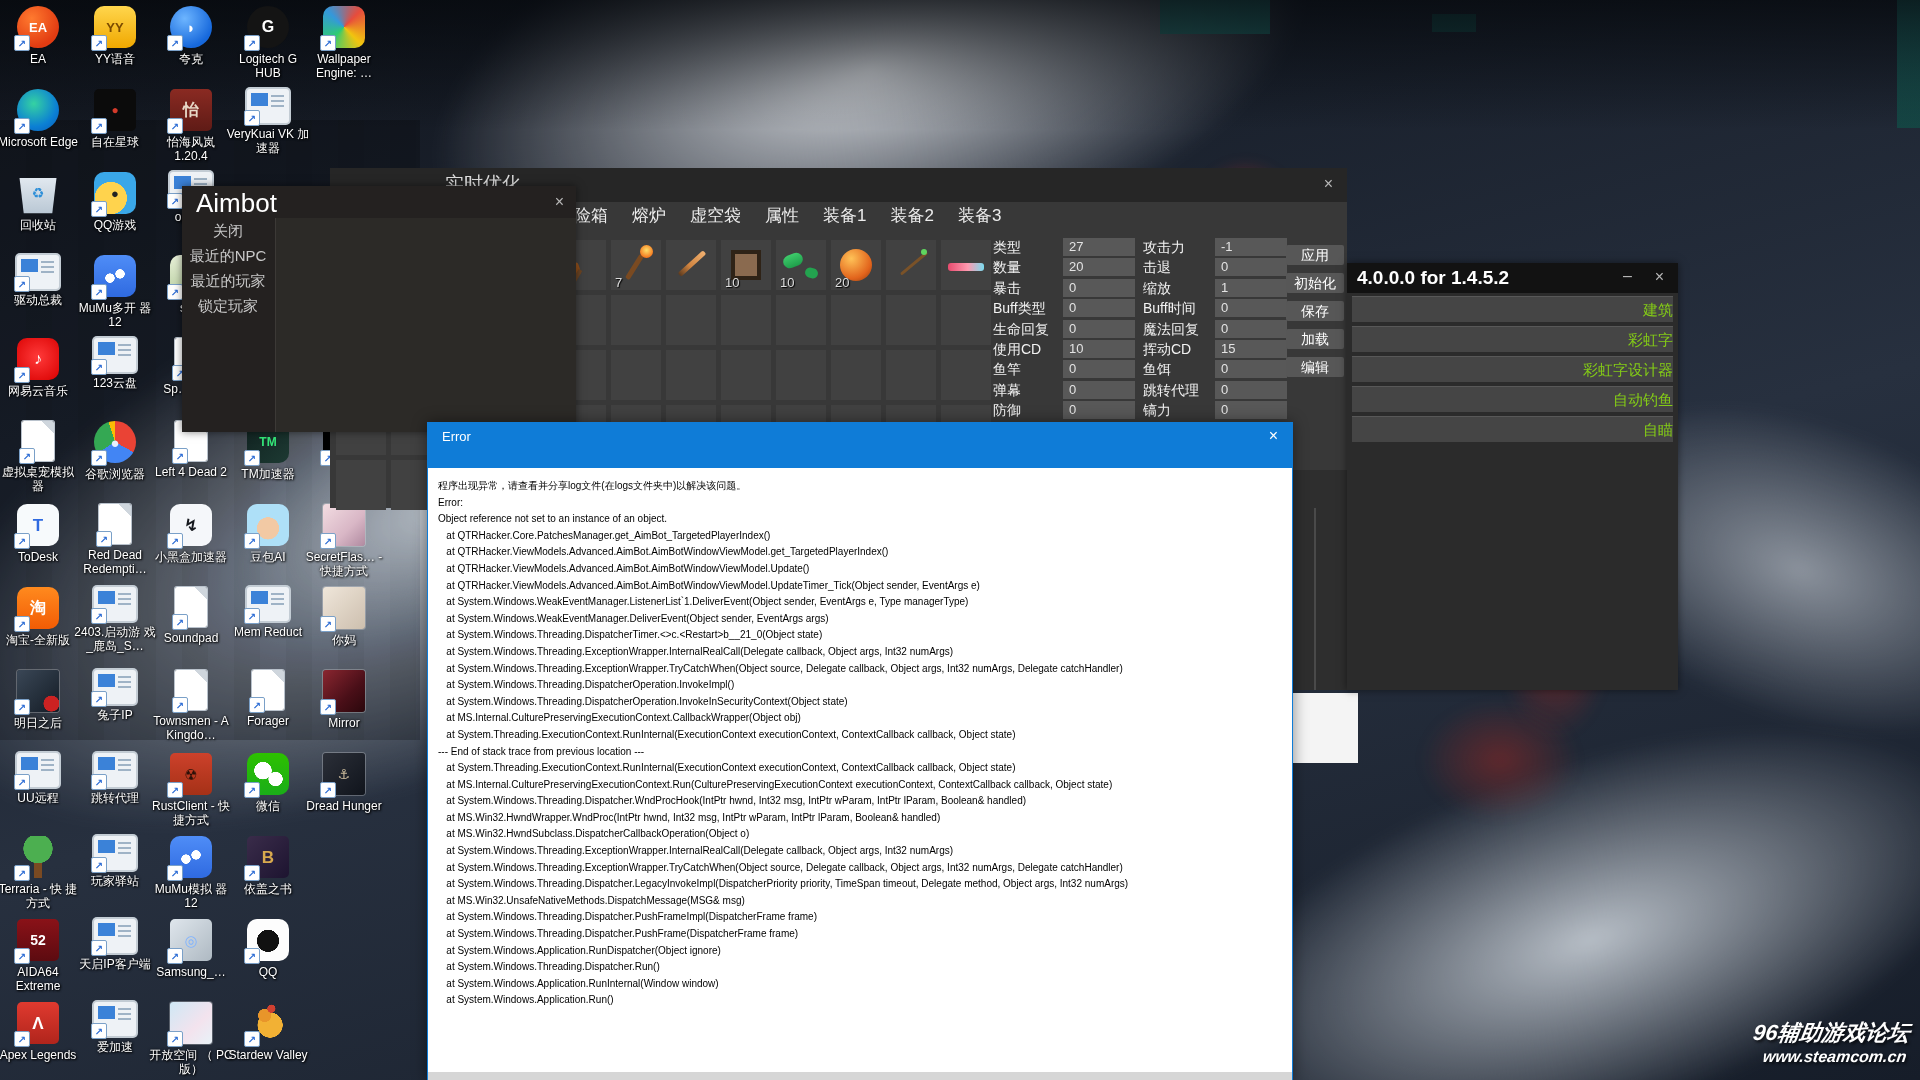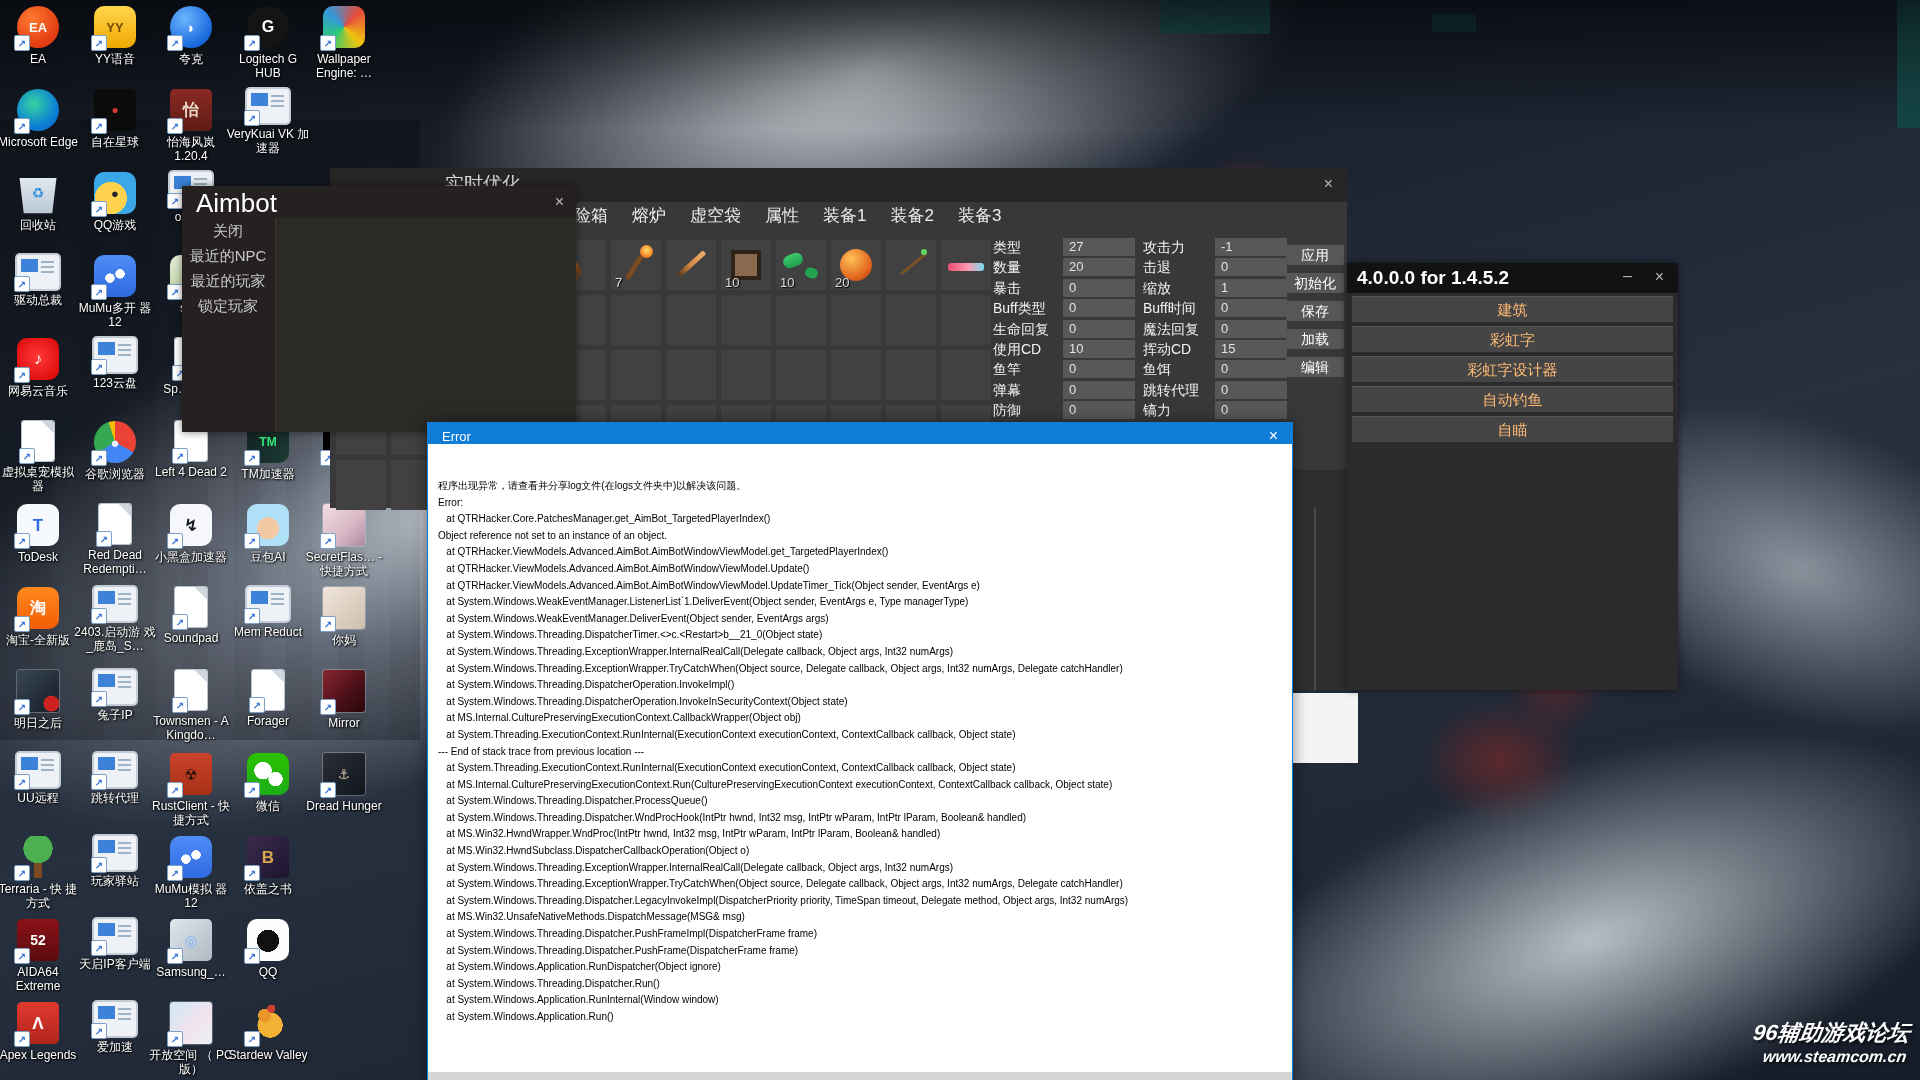--- a/index.html
+++ b/index.html
@@ -61,30 +61,30 @@
   #aimbot .atitle{position:absolute;left:14px;top:2px;font-size:26px;color:#fff;}
   #aimbot .amain{position:absolute;left:93px;top:32px;right:0;bottom:0;background:#2c2a27;border-left:1px solid #3c3936;}
   #aimbot .amenu{position:absolute;left:0;top:32px;width:92px;}
   #aimbot .am-item{height:25px;line-height:25px;text-align:center;color:#c9c9c9;font-size:15px;cursor:pointer;white-space:nowrap;}
   
   #tool{position:absolute;left:1347px;top:263px;width:331px;height:427px;background:#2b2b2b;z-index:3;box-shadow:0 0 8px rgba(0,0,0,.5);}
   #tool .ttitlebar{position:absolute;left:0;top:0;right:0;height:30px;background:#121212;}
   #tool .ttitle{position:absolute;left:10px;top:4px;font-size:19px;font-weight:bold;color:#fff;}
   #tool .tmin{position:absolute;right:46px;top:4px;color:#bbb;font-size:16px;}
   #tool .tbtns{position:absolute;left:5px;top:33px;right:5px;}
-  #tool .tbtn{height:25px;margin-bottom:4px;background:#454545;border-top:1px solid #585858;color:#fdba74;
-    font-size:15px;line-height:25px;text-align:center;cursor:pointer;}
+  #tool .tbtn{height:25px;margin-bottom:4px;background:#454545;border-top:1px solid #585858;color:#84cc16;
+    font-size:15px;line-height:25px;text-align:right;cursor:pointer;}
   
   #darkfrag{position:absolute;left:1291px;top:470px;width:56px;height:220px;background:#2e2e2e;z-index:2;}
   #darkfrag .vline{position:absolute;left:23px;top:38px;width:2px;bottom:0;background:#4a4a4a;}
   #whitefrag{position:absolute;left:1291px;top:693px;width:67px;height:70px;background:#f4f4f4;z-index:2;}
   
   #error{position:absolute;left:427px;top:422px;width:864px;height:658px;background:#fff;z-index:5;
     border-left:1px solid #0f7cd7;border-right:1px solid #0f7cd7;box-shadow:0 0 14px rgba(0,0,0,.45);}
-  #error .ebar{position:absolute;left:0;top:0;right:0;height:22px;background:#0f7cd7;}
+  #error .ebar{position:absolute;left:0;top:0;right:0;height:46px;background:#0f7cd7;}
   #error .ettl{position:absolute;left:14px;top:7px;color:#fff;font-size:13px;}
   #error .ebody{position:absolute;left:0;top:30px;right:0;bottom:8px;padding:26px 8px 0 10px;overflow:hidden;}
   .eline{white-space:pre;font-size:10px;line-height:16.6px;color:#000;}
   #error .estrip{position:absolute;left:0;bottom:0;right:0;height:8px;background:#d6d6d6;}
   
   #wm{position:absolute;right:12px;top:1018px;text-align:right;z-index:1;transform:skewX(-8deg);}
   #wm .wm1{font-size:22px;font-weight:bold;font-style:italic;color:#fff;text-shadow:2px 2px 3px rgba(0,0,0,.7);}
   #wm .wm2{font-size:16px;font-weight:bold;font-style:italic;color:#fff;text-shadow:2px 2px 3px rgba(0,0,0,.7);}
 </style>
 </head>
@@ -667,38 +667,37 @@
   </div>
 
   <div id="error">
     <div class="ebar">
       <div class="ettl">Error</div>
       <div class="xbtn" style="right:14px;top:6px;color:#fff;">×</div>
     </div>
     <div class="ebody">
         <div class="eline">程序出现异常，请查看并分享log文件(在logs文件夹中)以解决该问题。</div>
         <div class="eline">Error:</div>
+        <div class="eline">Object reference not set to an instance of an object.</div>
         <div class="eline">   at QTRHacker.Core.PatchesManager.get_AimBot_TargetedPlayerIndex()</div>
-        <div class="eline">Object reference not set to an instance of an object.</div>
         <div class="eline">   at QTRHacker.ViewModels.Advanced.AimBot.AimBotWindowViewModel.get_TargetedPlayerIndex()</div>
         <div class="eline">   at QTRHacker.ViewModels.Advanced.AimBot.AimBotWindowViewModel.Update()</div>
         <div class="eline">   at QTRHacker.ViewModels.Advanced.AimBot.AimBotWindowViewModel.UpdateTimer_Tick(Object sender, EventArgs e)</div>
         <div class="eline">   at System.Windows.WeakEventManager.ListenerList`1.DeliverEvent(Object sender, EventArgs e, Type managerType)</div>
         <div class="eline">   at System.Windows.WeakEventManager.DeliverEvent(Object sender, EventArgs args)</div>
         <div class="eline">   at System.Windows.Threading.DispatcherTimer.&lt;&gt;c.&lt;Restart&gt;b__21_0(Object state)</div>
         <div class="eline">   at System.Windows.Threading.ExceptionWrapper.InternalRealCall(Delegate callback, Object args, Int32 numArgs)</div>
         <div class="eline">   at System.Windows.Threading.ExceptionWrapper.TryCatchWhen(Object source, Delegate callback, Object args, Int32 numArgs, Delegate catchHandler)</div>
         <div class="eline">   at System.Windows.Threading.DispatcherOperation.InvokeImpl()</div>
         <div class="eline">   at System.Windows.Threading.DispatcherOperation.InvokeInSecurityContext(Object state)</div>
         <div class="eline">   at MS.Internal.CulturePreservingExecutionContext.CallbackWrapper(Object obj)</div>
         <div class="eline">   at System.Threading.ExecutionContext.RunInternal(ExecutionContext executionContext, ContextCallback callback, Object state)</div>
         <div class="eline">--- End of stack trace from previous location ---</div>
         <div class="eline">   at System.Threading.ExecutionContext.RunInternal(ExecutionContext executionContext, ContextCallback callback, Object state)</div>
         <div class="eline">   at MS.Internal.CulturePreservingExecutionContext.Run(CulturePreservingExecutionContext executionContext, ContextCallback callback, Object state)</div>
-        <div class="eline">   at System.Windows.Threading.Dispatcher.ProcessQueue()</div>
         <div class="eline">   at System.Windows.Threading.Dispatcher.WndProcHook(IntPtr hwnd, Int32 msg, IntPtr wParam, IntPtr lParam, Boolean&amp; handled)</div>
         <div class="eline">   at MS.Win32.HwndWrapper.WndProc(IntPtr hwnd, Int32 msg, IntPtr wParam, IntPtr lParam, Boolean&amp; handled)</div>
         <div class="eline">   at MS.Win32.HwndSubclass.DispatcherCallbackOperation(Object o)</div>
         <div class="eline">   at System.Windows.Threading.ExceptionWrapper.InternalRealCall(Delegate callback, Object args, Int32 numArgs)</div>
         <div class="eline">   at System.Windows.Threading.ExceptionWrapper.TryCatchWhen(Object source, Delegate callback, Object args, Int32 numArgs, Delegate catchHandler)</div>
         <div class="eline">   at System.Windows.Threading.Dispatcher.LegacyInvokeImpl(DispatcherPriority priority, TimeSpan timeout, Delegate method, Object args, Int32 numArgs)</div>
         <div class="eline">   at MS.Win32.UnsafeNativeMethods.DispatchMessage(MSG&amp; msg)</div>
         <div class="eline">   at System.Windows.Threading.Dispatcher.PushFrameImpl(DispatcherFrame frame)</div>
         <div class="eline">   at System.Windows.Threading.Dispatcher.PushFrame(DispatcherFrame frame)</div>
         <div class="eline">   at System.Windows.Application.RunDispatcher(Object ignore)</div>

